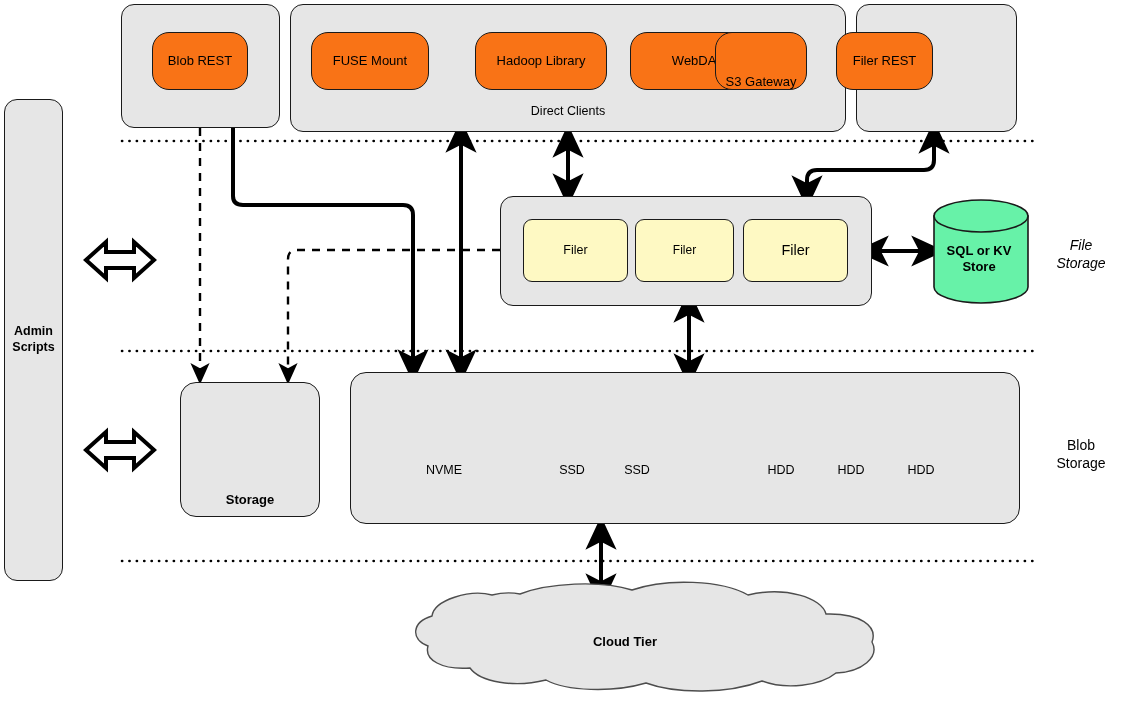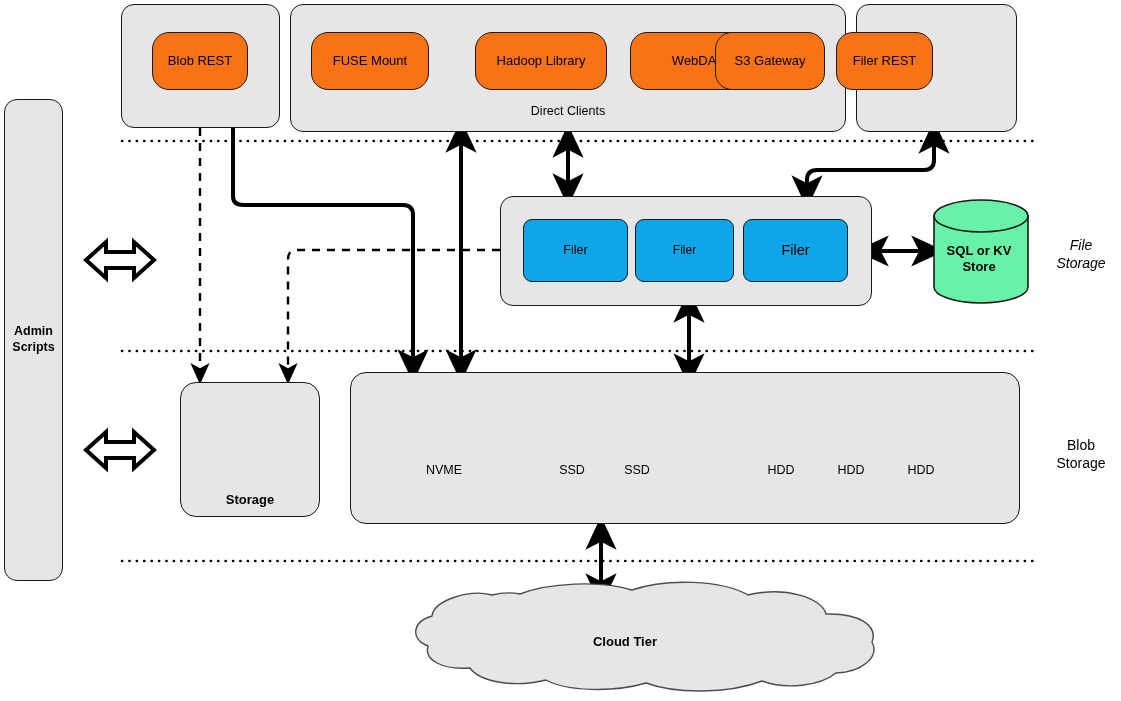--- a/index.html
+++ b/index.html
@@ -44,21 +44,21 @@
   }
   
   .chip-orange {
     background: #f97316;
     border: 1px solid #1a1a1a;
     border-radius: 17px;
     font-size: 13px;
   }
   
   .chip-green {
-    background: #0ea5e9;
+    background: #fef9c3;
     border: 1px solid #1a1a1a;
     border-radius: 9px;
     font-size: 13px;
   }
   .label-plain {
     font-size: 12.5px;
     color: #000000;
   }
   .label-bold {
     font-size: 13px;
@@ -250,21 +250,21 @@
 
   <div class="node chip-orange" style="left:311px; top:32px; width:118px; height:58px;">
     <span>FUSE Mount</span>
   </div>
   <div class="node chip-orange" style="left:443px; top:32px; width:132px; height:58px;margin-left:32px;">
     <span>Hadoop Library</span>
   </div>
   <div class="node chip-orange" style="left:586px; top:32px; width:136px; height:58px;margin-left:44px;">
     <span>WebDAV</span>
   </div>
-  <div class="node chip-orange" style="left:715px; top:32px; width:110px; height:58px;">
+  <div class="node chip-orange" style="left:715px; top:32px; width:92px; height:58px;align-items:flex-end;">
     <span>S3 Gateway</span>
   </div>
 
   <div class="group-caption" style="left:290px; top:104px; width:556px;">
     <span>Direct Clients</span>
   </div>
 
   <div class="node group-box" style="left:856px; top:4px; width:161px; height:128px;"></div>
 
   <div class="node chip-orange" style="left:836px; top:32px; width:97px; height:58px;">

